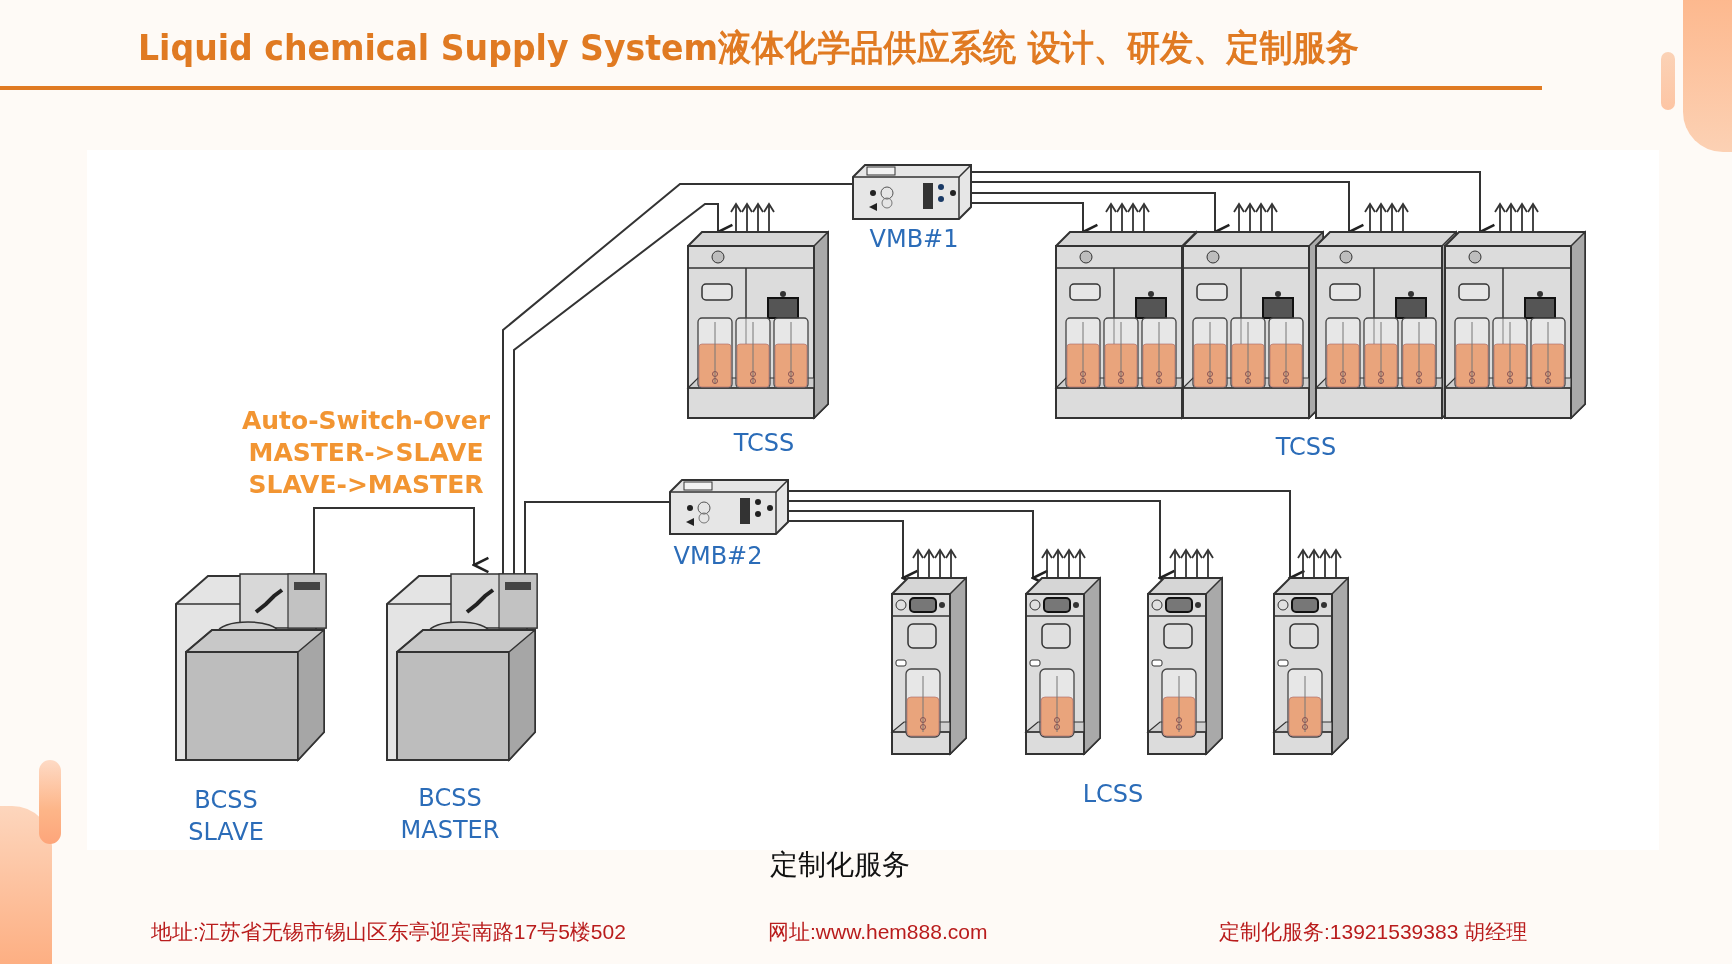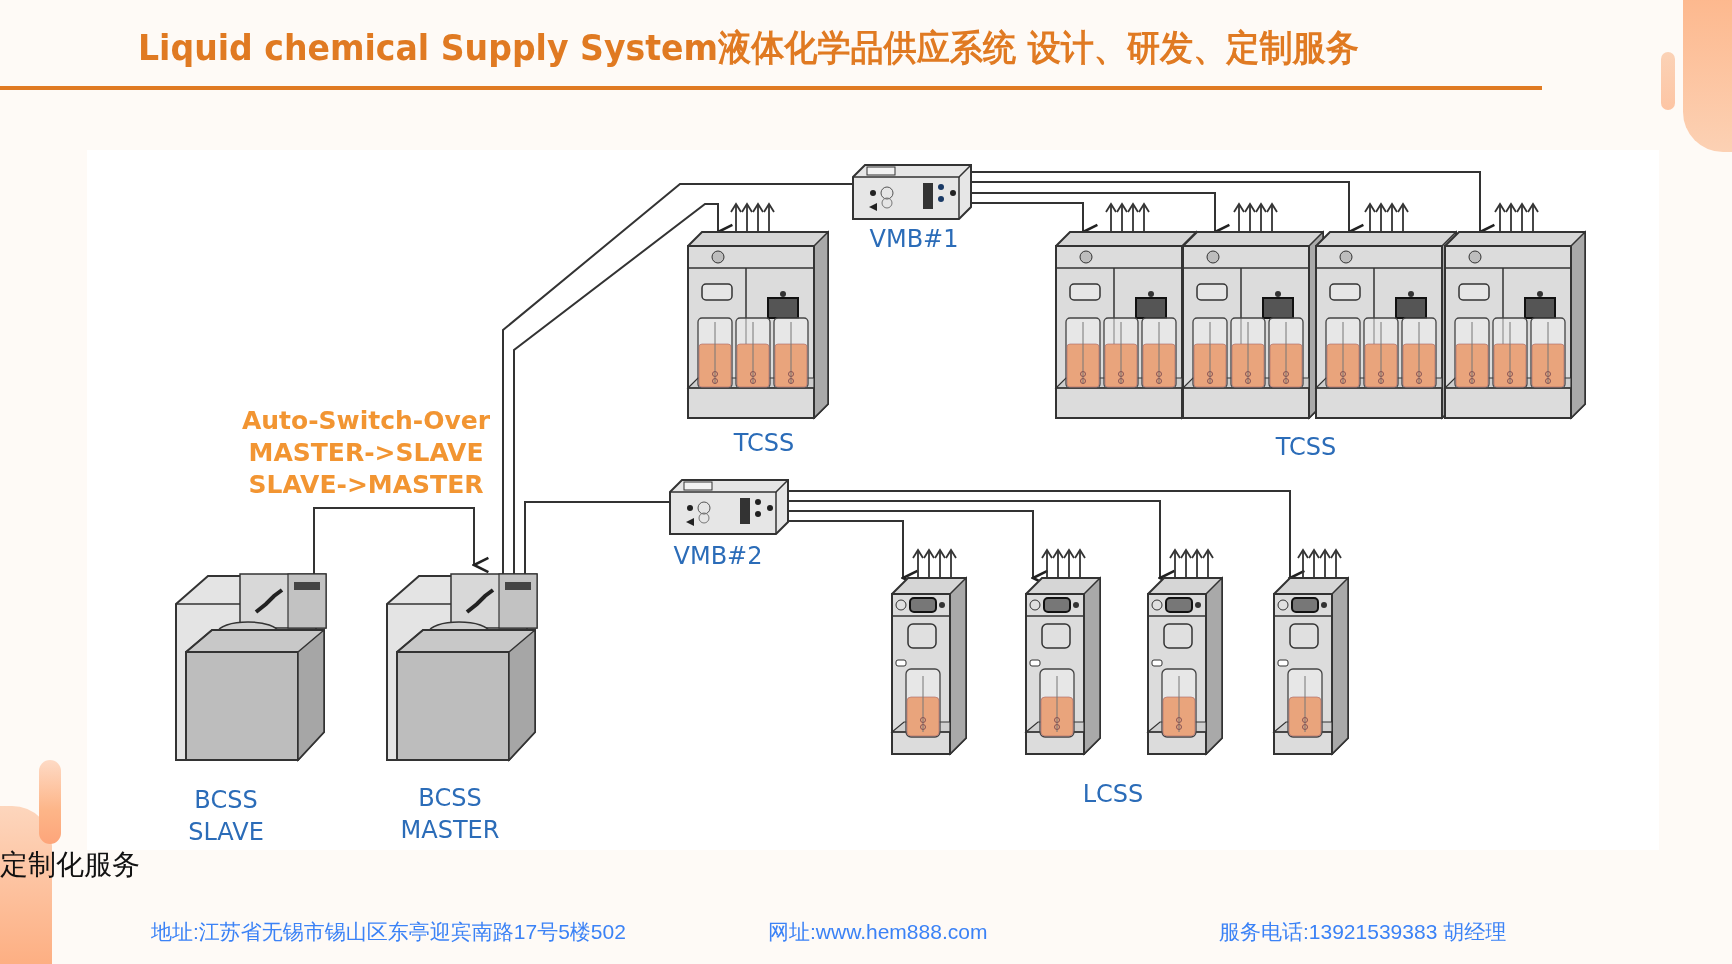--- a/index.html
+++ b/index.html
@@ -7,22 +7,22 @@
   .title{position:absolute;left:138px;top:24px;font-size:36px;font-weight:bold;color:#e07a22;letter-spacing:0px;white-space:nowrap;font-family:"DejaVu Sans","Liberation Sans",sans-serif;transform:scaleX(0.92);transform-origin:left top;}
   .title-rule{position:absolute;left:0;top:86px;width:1542px;height:4px;background:#e07a22;}
   .deco-right-big{position:absolute;left:1683px;top:-10px;width:49px;height:162px;border-radius:0 0 0 40px;background:linear-gradient(180deg,#fdb78c 0%,#fcd1b4 100%);}
   .deco-right-pill{position:absolute;left:1661px;top:52px;width:14px;height:58px;border-radius:7px;background:linear-gradient(180deg,#fbd2b6,#fdc5a4);}
   .deco-left-big{position:absolute;left:0;top:806px;width:52px;height:170px;border-radius:0 40px 0 0;background:linear-gradient(180deg,#fdd6bd 0%,#fdac7e 100%);}
   .deco-left-pill{position:absolute;left:39px;top:760px;width:22px;height:84px;border-radius:11px;background:linear-gradient(180deg,#fedac5 0%,#fdb588 60%,#fda57a 100%);}
   .panel{position:absolute;left:87px;top:150px;width:1572px;height:700px;background:#ffffff;}
   svg.diagram{position:absolute;left:0;top:0;}
   .lbl-blue{font-family:"DejaVu Sans","Liberation Sans",sans-serif;fill:#2b6cb8;font-size:24px;}
   .lbl-orange{font-family:"DejaVu Sans","Liberation Sans",sans-serif;fill:#f29532;font-size:25px;font-weight:bold;}
-  .caption{position:absolute;left:0;width:1680px;top:846px;text-align:left;font-size:28px;color:#111;}
-  .footer{position:absolute;top:918px;font-size:21px;color:#3b82f6;white-space:nowrap;}
+  .caption{position:absolute;left:0;width:1680px;top:846px;text-align:center;font-size:28px;color:#111;}
+  .footer{position:absolute;top:918px;font-size:21px;color:#b91c1c;white-space:nowrap;}
 </style>
 </head>
 <body>
 
 <div class="deco-right-big"></div>
 <div class="deco-right-pill"></div>
 <div class="deco-left-big"></div>
 <div class="deco-left-pill"></div>
 
 <div class="title">Liquid chemical Supply System液体化学品供应系统 设计、研发、定制服务</div>
@@ -443,13 +443,13 @@
   <text class="lbl-blue" x="450" y="838" text-anchor="middle">MASTER</text>
 
   <text class="lbl-orange" x="366" y="429" text-anchor="middle">Auto-Switch-Over</text>
   <text class="lbl-orange" x="366" y="461" text-anchor="middle">MASTER-&gt;SLAVE</text>
   <text class="lbl-orange" x="366" y="493" text-anchor="middle">SLAVE-&gt;MASTER</text>
 </svg>
 
 <div class="caption">定制化服务</div>
 <div class="footer" style="left:151px;">地址:江苏省无锡市锡山区东亭迎宾南路17号5楼502</div>
 <div class="footer" style="left:768px;">网址:www.hem888.com</div>
-<div class="footer" style="left:1219px;">服务电话:13921539383 胡经理</div>
+<div class="footer" style="left:1219px;">定制化服务:13921539383 胡经理</div>
 
 </body></html>

